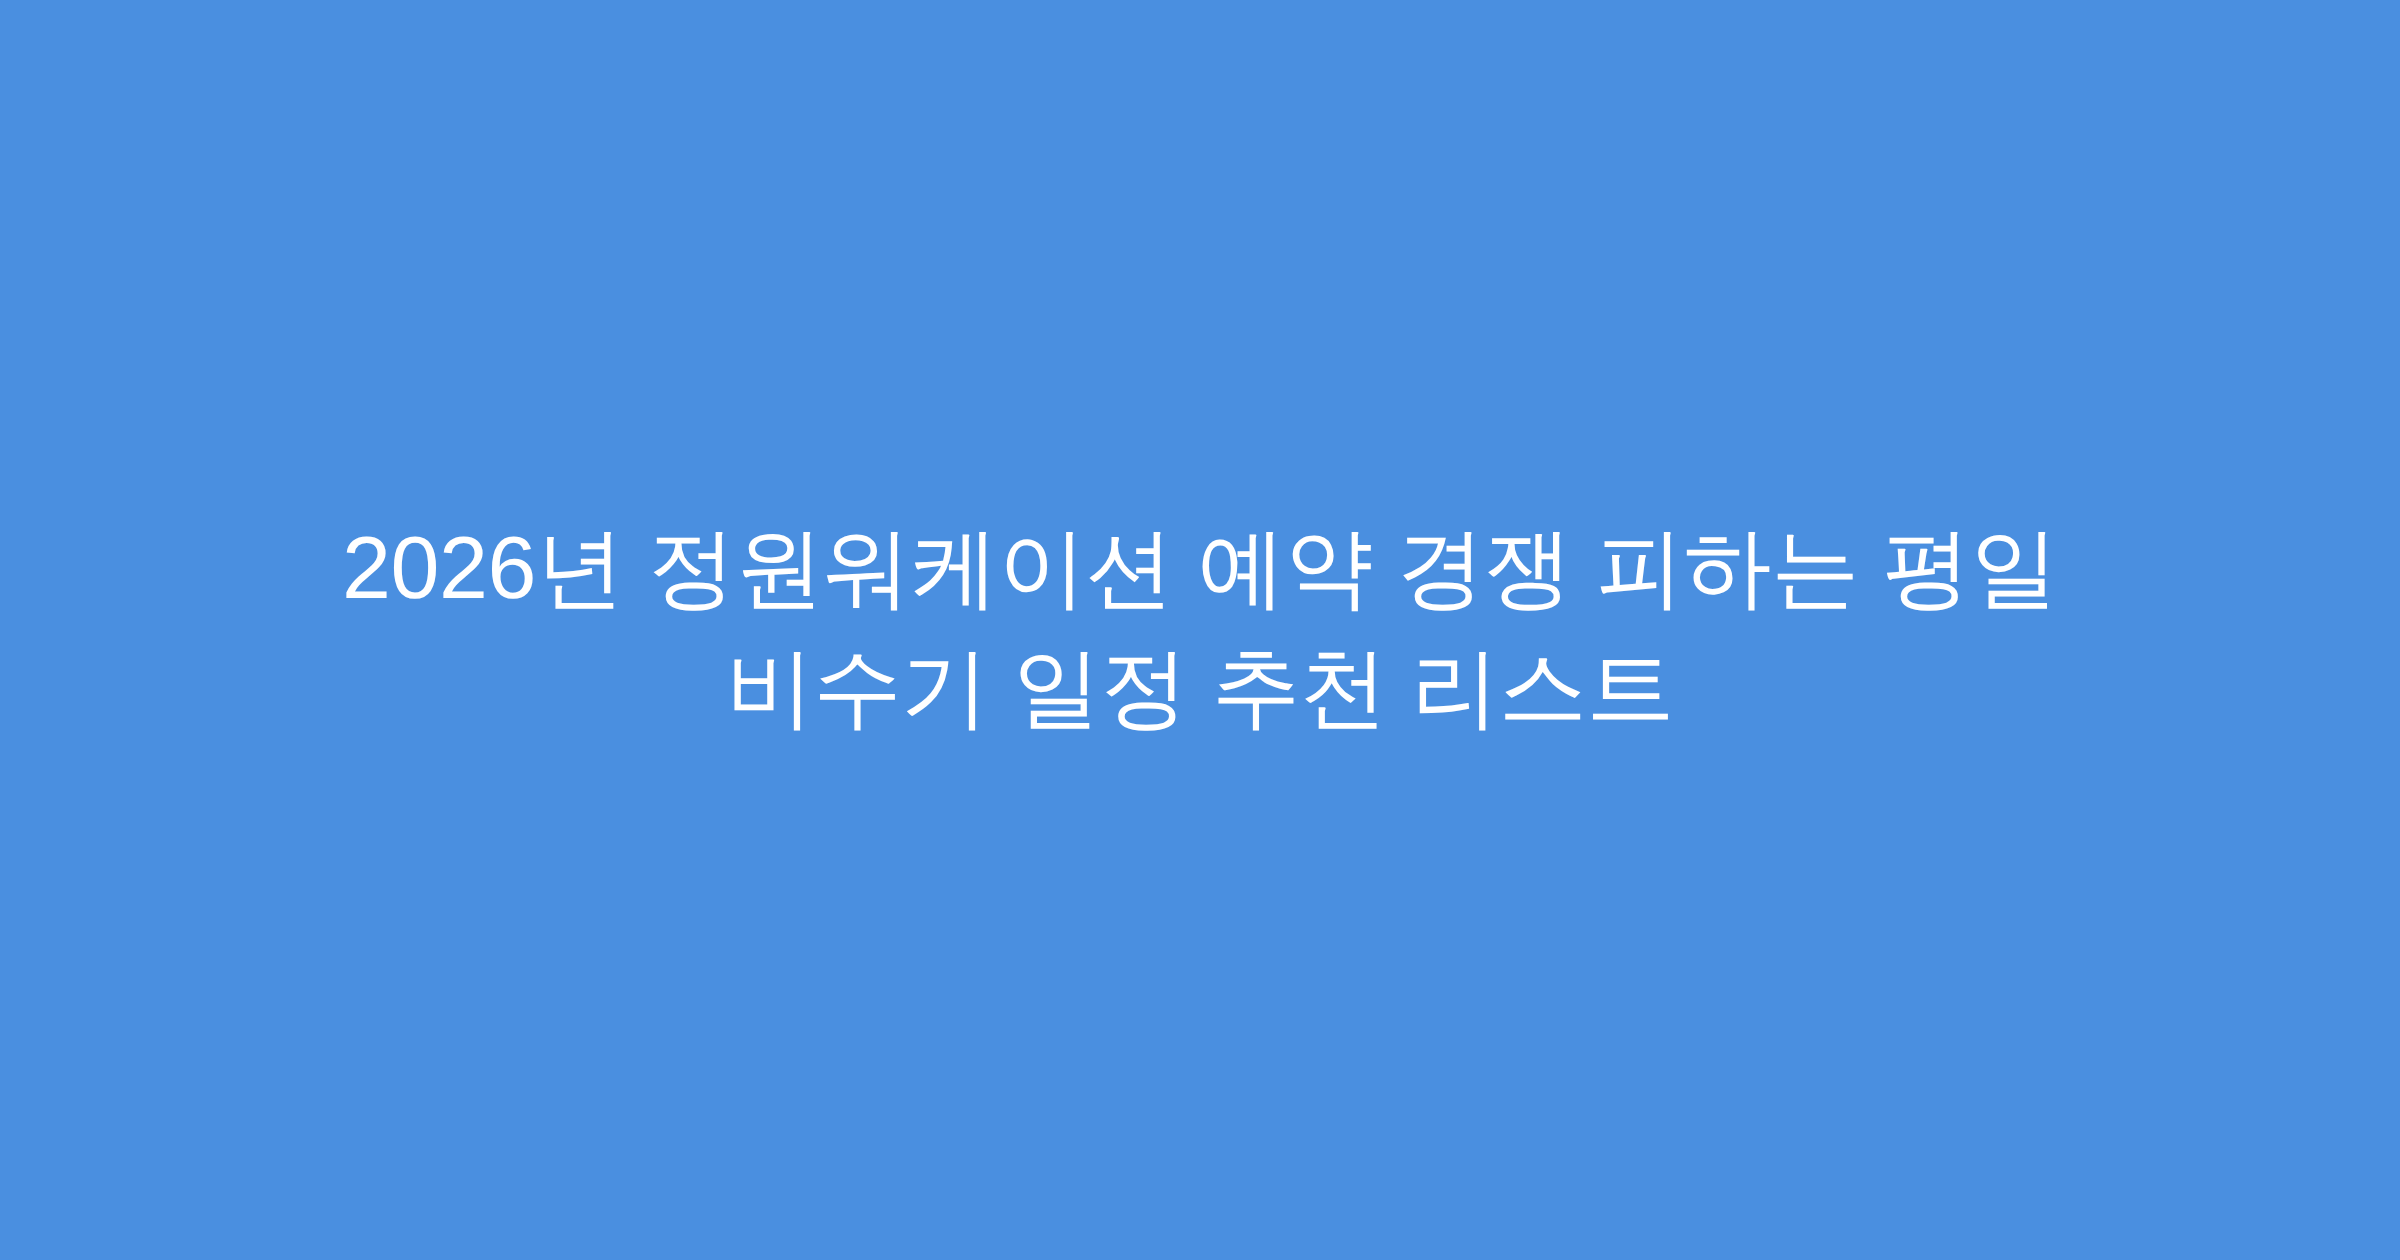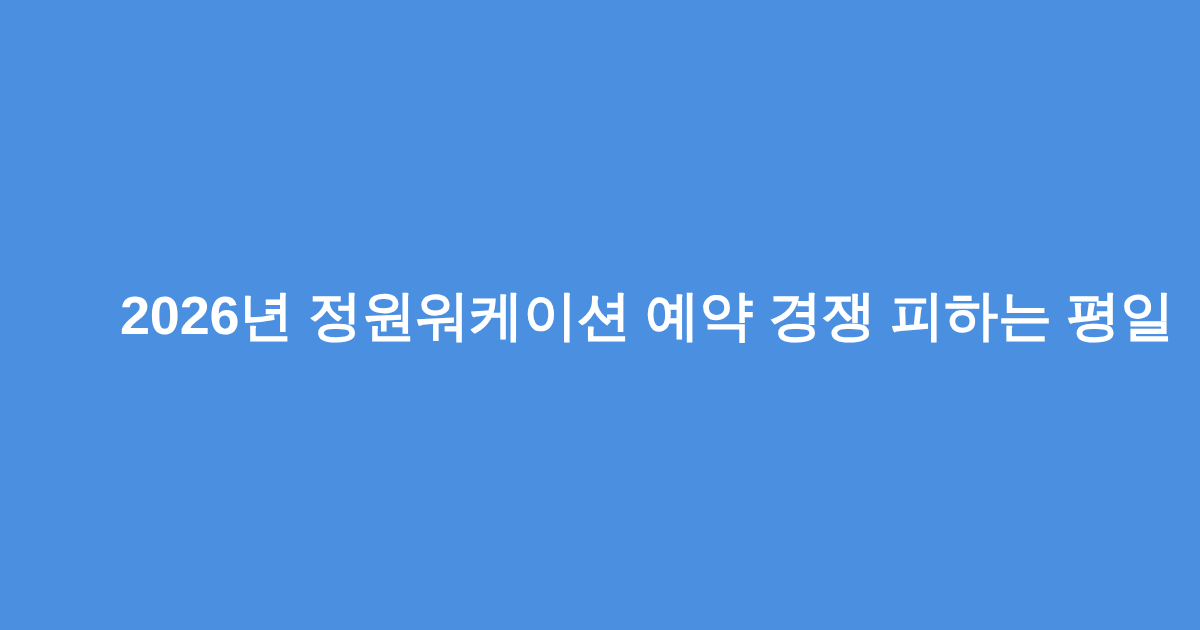--- a/index.html
+++ b/index.html
@@ -26,35 +26,36 @@
   }
 
   #headline {
     width: 1000px;
     margin: 0;
     padding: 0 20px;
     box-sizing: border-box;
     text-align: center;
     color: #ffffff;
     font-family: "Liberation Sans", "DejaVu Sans", sans-serif;
-    font-size: 54px;
+    font-size: 44px;
     line-height: 60px;
-    font-weight: 700;
+    font-weight: 400;
     letter-spacing: -0.2px;
     word-break: keep-all;
     -webkit-font-smoothing: antialiased;
   }
 
   #headline .line {
     display: block;
     white-space: nowrap;
   }
 </style>
 </head>
 <body>
 
 <div id="og-card" style="background-color: rgb(74, 143, 224);">
 
   <h1 id="headline" style="color: rgb(255, 255, 255);">
     <span class="line">2026년 정원워케이션 예약 경쟁 피하는 평일</span>
+    <span class="line">비수기 일정 추천 리스트</span>
   </h1>
 
 </div>
 
 </body></html>

